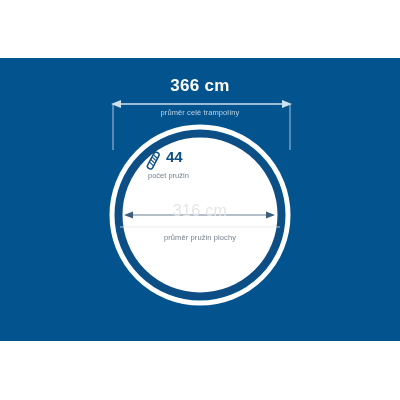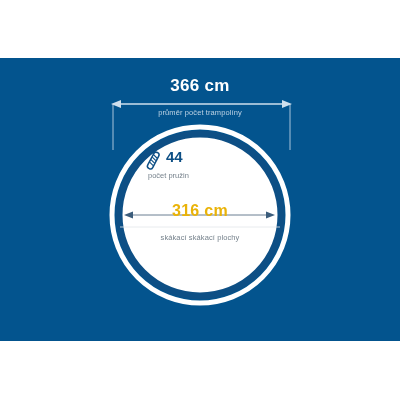--- a/index.html
+++ b/index.html
@@ -74,22 +74,22 @@
     color: #bcd2e4;
     letter-spacing: 0.1px;
   }
 
   
   .inner-value {
     left: 60px;
     top: 145px;
     width: 280px;
     font-size: 16px;
-    font-weight: bold;
-    color: #eab308;
+    font-weight: normal;
+    color: #e5e5e5;
     letter-spacing: 0.3px;
   }
   .inner-caption {
     left: 60px;
     top: 176px;
     width: 280px;
     font-size: 7.5px;
     font-weight: normal;
     color: #76828c;
     letter-spacing: 0.1px;
@@ -157,24 +157,24 @@
       <g>
         <line x1="127" y1="157" x2="272" y2="157" stroke="#6b7f92" stroke-width="1"></line>
         <polygon points="124,157 133,153.5 133,160.5" fill="#3c5d7c"></polygon>
         <polygon points="275,157 266,153.5 266,160.5" fill="#3c5d7c"></polygon>
       </g>
 
       <line x1="120" y1="169" x2="280" y2="169" stroke="#e2e6ea" stroke-width="0.8"></line>
     </svg>
 
     <div class="label outer-value">366 cm</div>
-    <div class="label outer-caption">průměr počet trampolíny</div>
+    <div class="label outer-caption">průměr celé trampolíny</div>
 
     <div class="label inner-value">316 cm</div>
-    <div class="label inner-caption">skákací skákací plochy</div>
+    <div class="label inner-caption">průměr pružin plochy</div>
 
     <div class="springs-group">
       <svg class="spring-icon" viewBox="0 0 20 22">
         <g transform="rotate(28 10 11)">
           <rect x="7.2" y="1.5" width="5.6" height="18" rx="2.6" fill="none" stroke="#0d4f85" stroke-width="1.5"></rect>
           <line x1="7.6" y1="5.2" x2="12.4" y2="6.6" stroke="#0d4f85" stroke-width="1.1"></line>
           <line x1="7.6" y1="8.0" x2="12.4" y2="9.4" stroke="#0d4f85" stroke-width="1.1"></line>
           <line x1="7.6" y1="10.8" x2="12.4" y2="12.2" stroke="#0d4f85" stroke-width="1.1"></line>
           <line x1="7.6" y1="13.6" x2="12.4" y2="15.0" stroke="#0d4f85" stroke-width="1.1"></line>
         </g>

